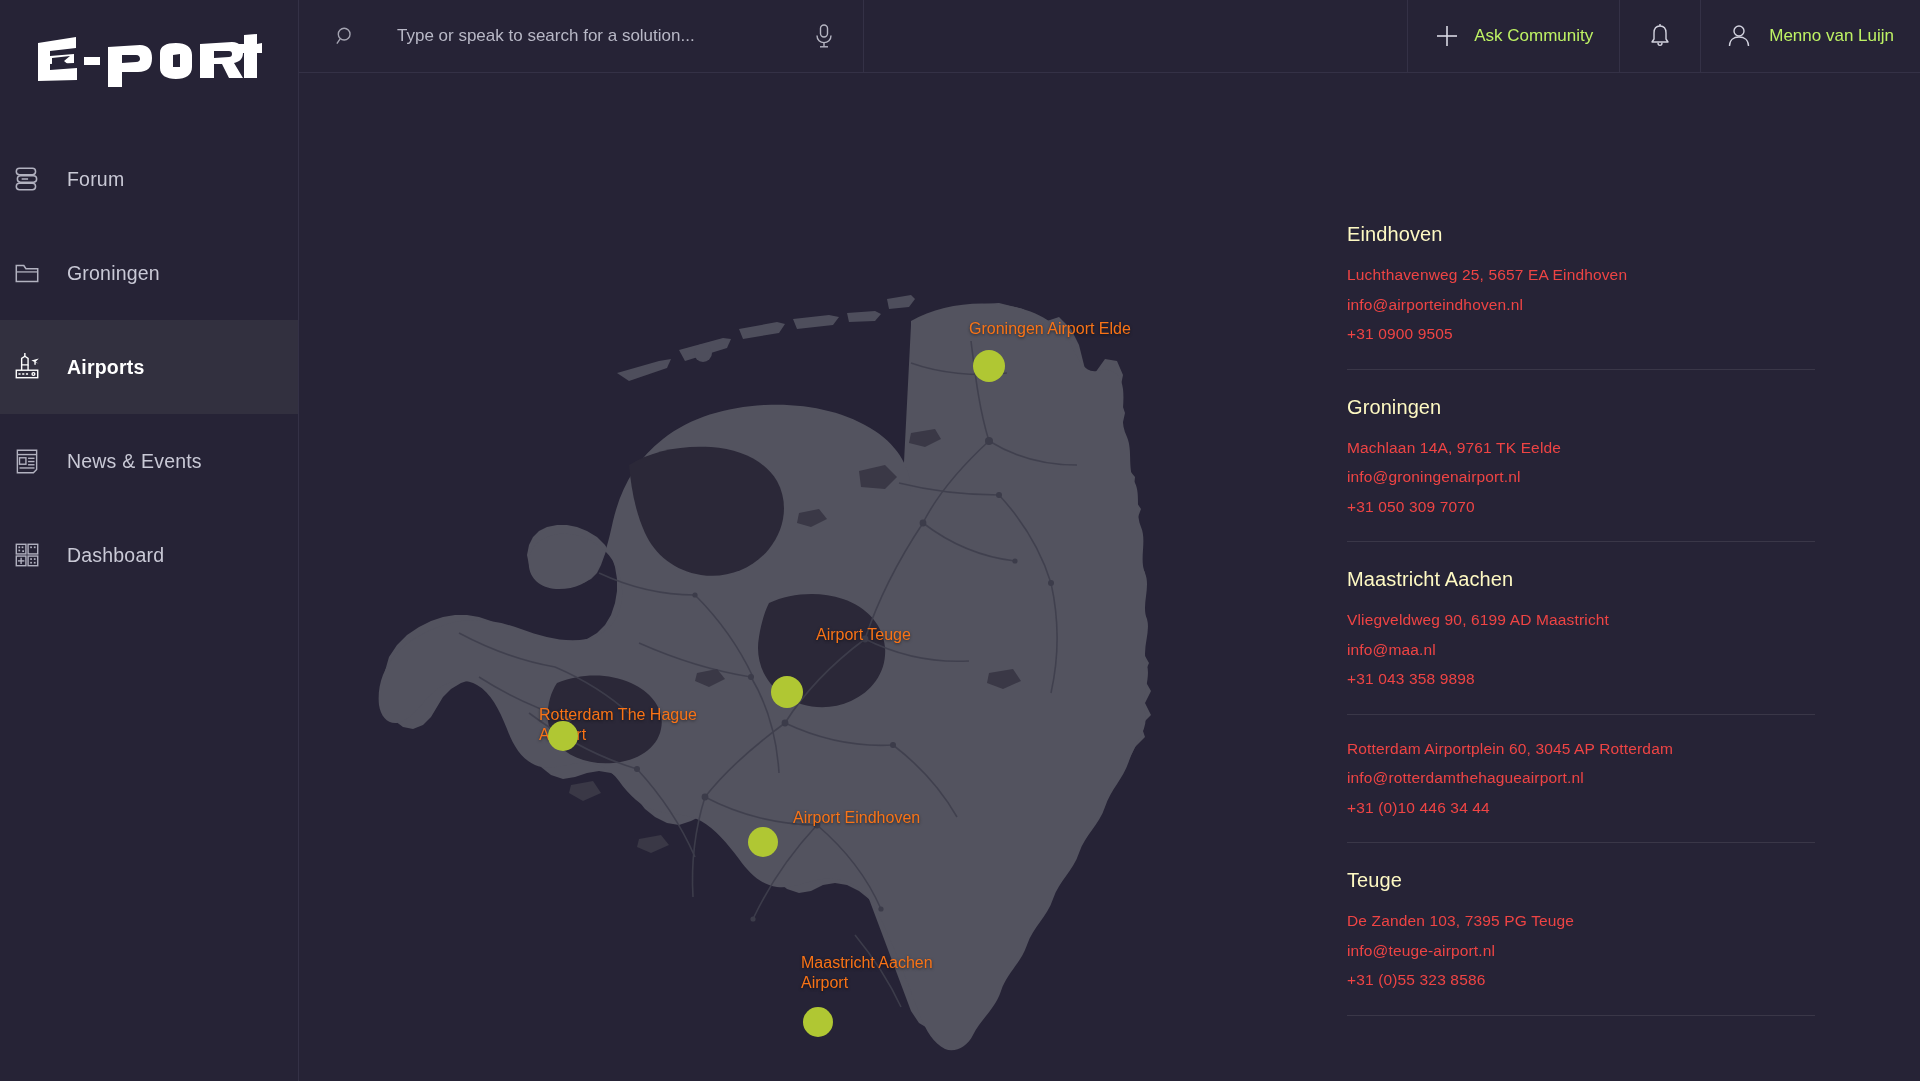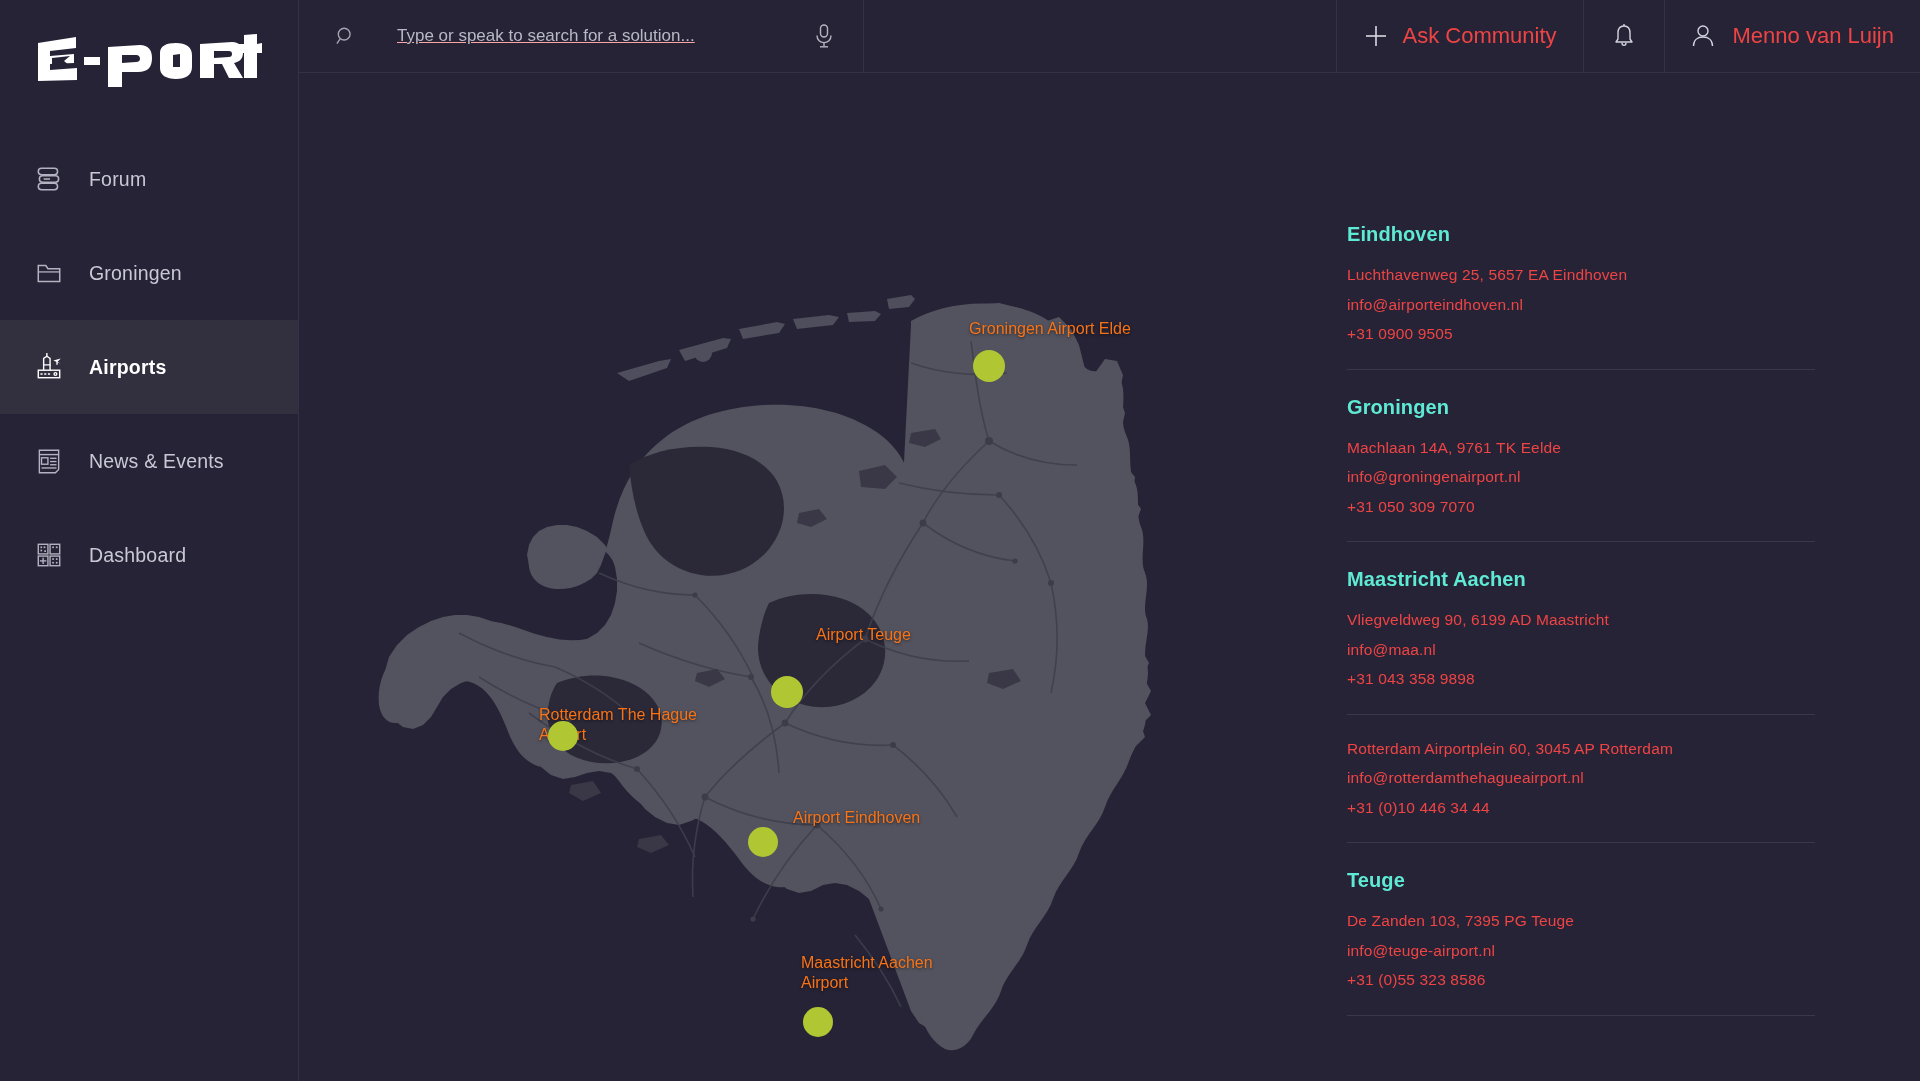--- a/index.html
+++ b/index.html
@@ -26,21 +26,21 @@
   .logo-wrap {
     height:118px;
     display:flex; align-items:center;
     padding-left:30px;
   }
   .logo { display:block; }
   .nav { margin-top:14px; }
   .nav-item {
     height:94px;
     display:flex; align-items:center;
-    padding-left:34px;
+    padding-left:12px;
     gap:25px;
     cursor:pointer;
     position:relative;
   }
   .nav-item.active { background:#32303f; }
   .nav-icon { width:30px; height:30px; flex:0 0 30px; display:block; opacity:.88; }
   .nav-item.active .nav-icon { opacity:1; }
   .nav-label { font-size:19.5px; color:#c9c9d6; letter-spacing:.2px; }
   .nav-item.active .nav-label { color:#ffffff; font-weight:600; }
 
@@ -62,37 +62,36 @@
   }
   .search-icon { width:22px; height:22px; flex:0 0 22px; opacity:.75; }
   .search-input {
     flex:1 1 auto;
     background:transparent; border:none; outline:none;
     color:#fca5a5;
     font-family:"Liberation Sans", sans-serif;
     font-size:17px;
     padding:0 10px 0 40px;
     caret-color:#ffffff;
-    text-decoration:underline;
   }
   .search-input::placeholder { color:#b8b8c6; opacity:1; }
   .mic-btn {
     width:34px; height:34px; flex:0 0 34px;
     background:transparent; border:none; cursor:pointer;
     display:flex; align-items:center; justify-content:center;
     opacity:.85;
   }
   .header-spacer { flex:1 1 auto; border-right:1px solid #343146; }
   .header-btn {
     display:flex; align-items:center; justify-content:center;
     gap:14px;
     padding:0 26px;
     border-right:1px solid #343146;
     cursor:pointer;
-    font-size:22px; color:#ef4444;
+    font-size:17px; color:#bef264;
     white-space:nowrap;
   }
   .header-btn:last-child { border-right:none; }
   .header-btn.bell { padding:0 28px; }
   .header-btn.user { padding:0 26px 0 26px; gap:18px; }
   .plus-icon, .bell-icon, .user-icon { display:block; opacity:.92; }
 
   
   .main {
     position:absolute; top:73px; left:299px;
@@ -128,21 +127,21 @@
   }
 
   
   .list-panel {
     position:absolute; left:1048px; top:0;
     width:520px; height:1008px;
     padding-top:150px;
   }
   .airport-entry { padding:0 0 0 0; }
   .airport-name {
-    font-size:20px; font-weight:700; color:#5eead4;
+    font-size:20px; font-weight:400; color:#fef9c3;
     letter-spacing:.1px;
     margin-bottom:21px;
   }
   .airport-line {
     font-size:15.5px; color:#ef4444;
     line-height:1.0;
     margin-bottom:14px;
     letter-spacing:.15px;
   }
   .airport-line:last-child { margin-bottom:0; }

